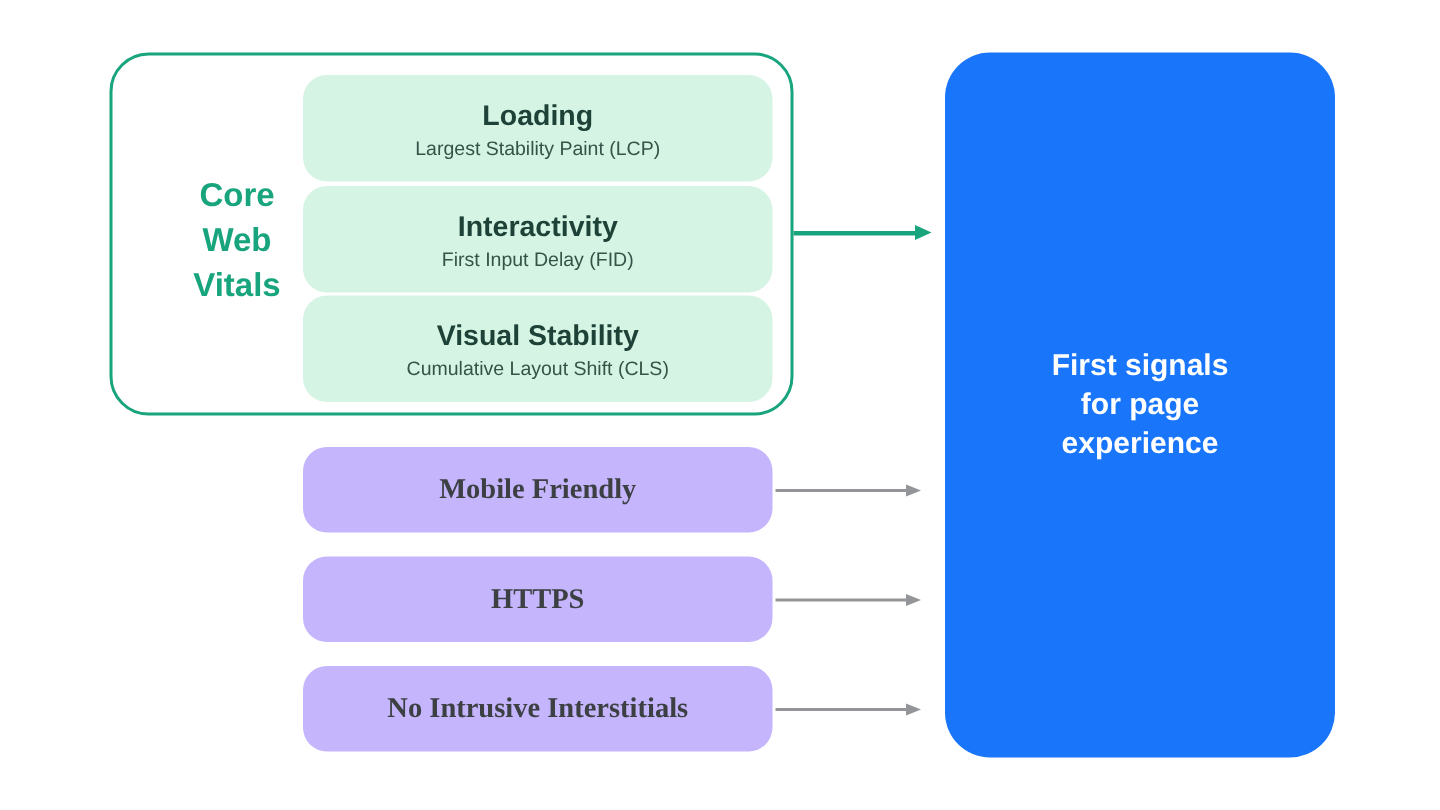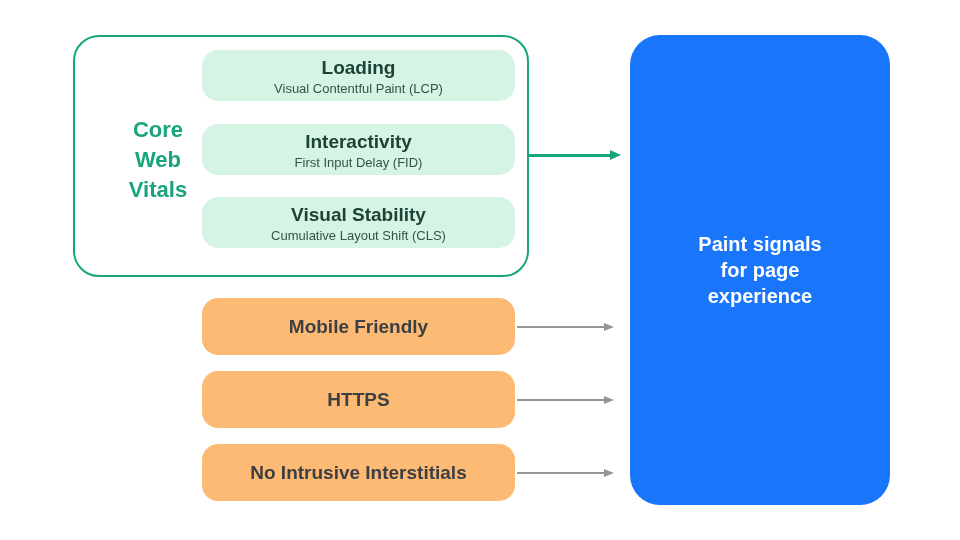--- a/index.html
+++ b/index.html
@@ -17,26 +17,26 @@
     font-size:22px;font-weight:700;line-height:30px;color:#18A47C;
     white-space:pre-line;padding-top:8px;box-sizing:border-box;margin-left:20px;
   }
 
   
   .pill{
     position:absolute;left:202px;width:313px;border-radius:16px;
     display:flex;flex-direction:column;align-items:center;justify-content:center;
     text-align:center;box-sizing:border-box;
   }
-  .pill.green{background:#D5F4E4;height:51px;}
+  .pill.green{background:#D5F4E4;height:71px;}
   .pill.green .title{font-size:19px;font-weight:600;color:#1E4237;line-height:25px;}
   .pill.green .subtitle{font-size:13px;font-weight:400;color:#345448;line-height:17px;}
   .pill.g1{top:50px;} .pill.g2{top:124px;} .pill.g3{top:197px;}
 
-  .pill.gray{background:#fdba74;height:57px;}
+  .pill.gray{background:#c4b5fd;height:57px;font-family:Liberation Serif, serif;}
   .pill.gray .label{font-size:19px;font-weight:600;color:#3C4043;line-height:24px;}
   .pill.s1{top:298px;} .pill.s2{top:371px;} .pill.s3{top:444px;justify-content:center;}
 
   
   .arrow{position:absolute;height:2px;background:#939598;}
   .arrow::after{
     content:"";position:absolute;right:-10px;top:50%;transform:translateY(-50%);
     width:0;height:0;border-left:10px solid #939598;
     border-top:4.5px solid transparent;border-bottom:4.5px solid transparent;
   }
@@ -61,21 +61,21 @@
 
 <div class="stage">
 
   <div class="cwv-outline"></div>
   <div class="cwv-label">Core
 Web
 Vitals</div>
 
   <div class="pill green g1">
     <div class="title">Loading</div>
-    <div class="subtitle">Visual Contentful Paint (LCP)</div>
+    <div class="subtitle">Largest Stability Paint (LCP)</div>
   </div>
   <div class="pill green g3">
     <div class="title">Visual Stability</div>
     <div class="subtitle">Cumulative Layout Shift (CLS)</div>
   </div>
   <div class="pill green g2">
     <div class="title">Interactivity</div>
     <div class="subtitle">First Input Delay (FID)</div>
   </div>
 
@@ -88,18 +88,18 @@
     <div class="label">Mobile Friendly</div>
   </div>
   <div class="pill gray s2">
     <div class="label">HTTPS</div>
   </div>
   <div class="pill gray s3">
     <div class="label">No Intrusive Interstitials</div>
   </div>
 
   <div class="result-box">
-    <div class="result-text">Paint signals
+    <div class="result-text">First signals
 for page
 experience</div>
   </div>
 
 </div>
 
 </body></html>

